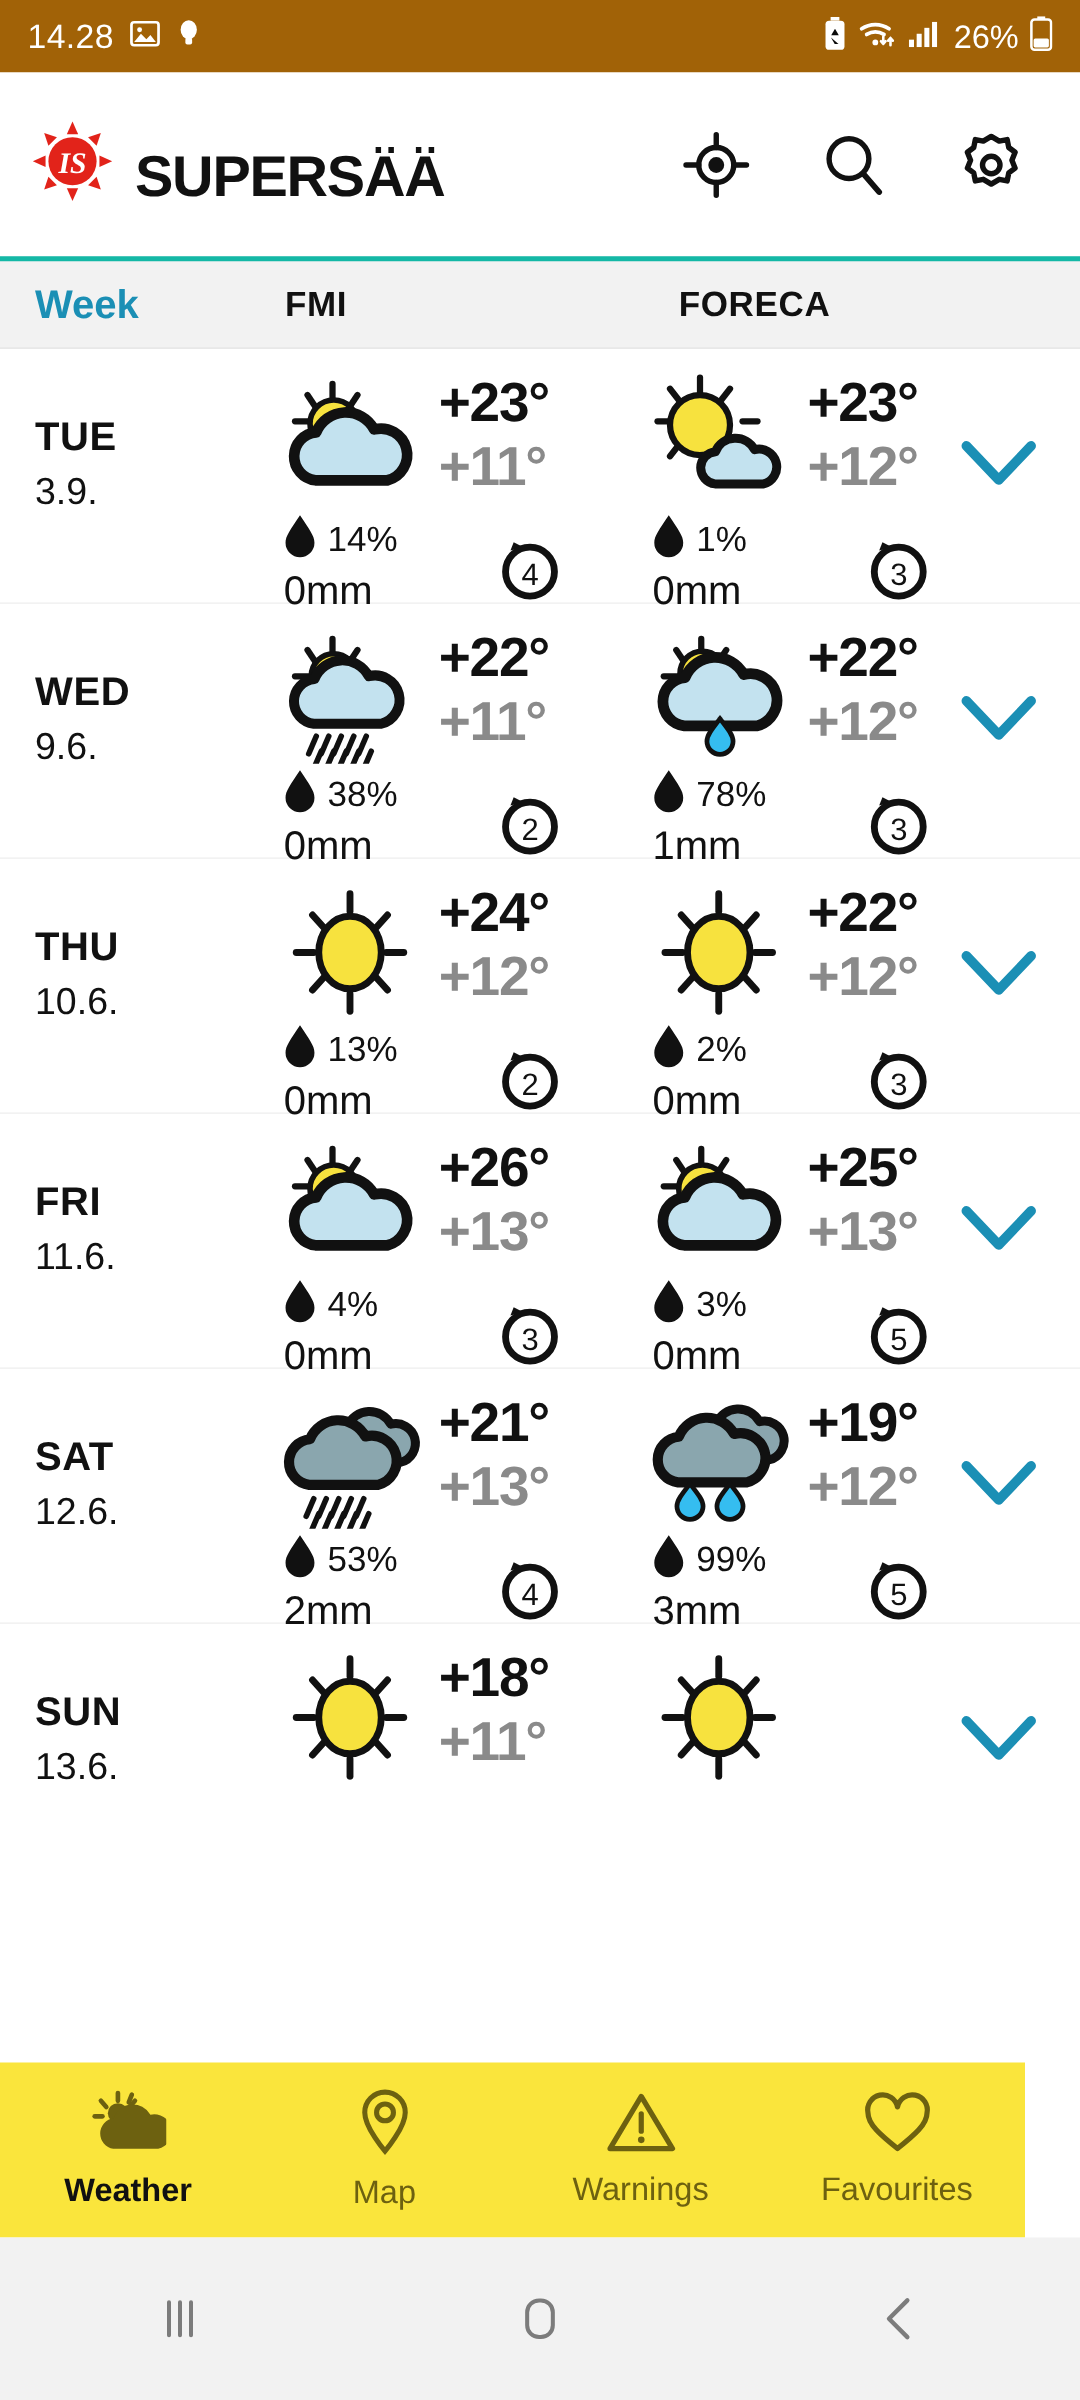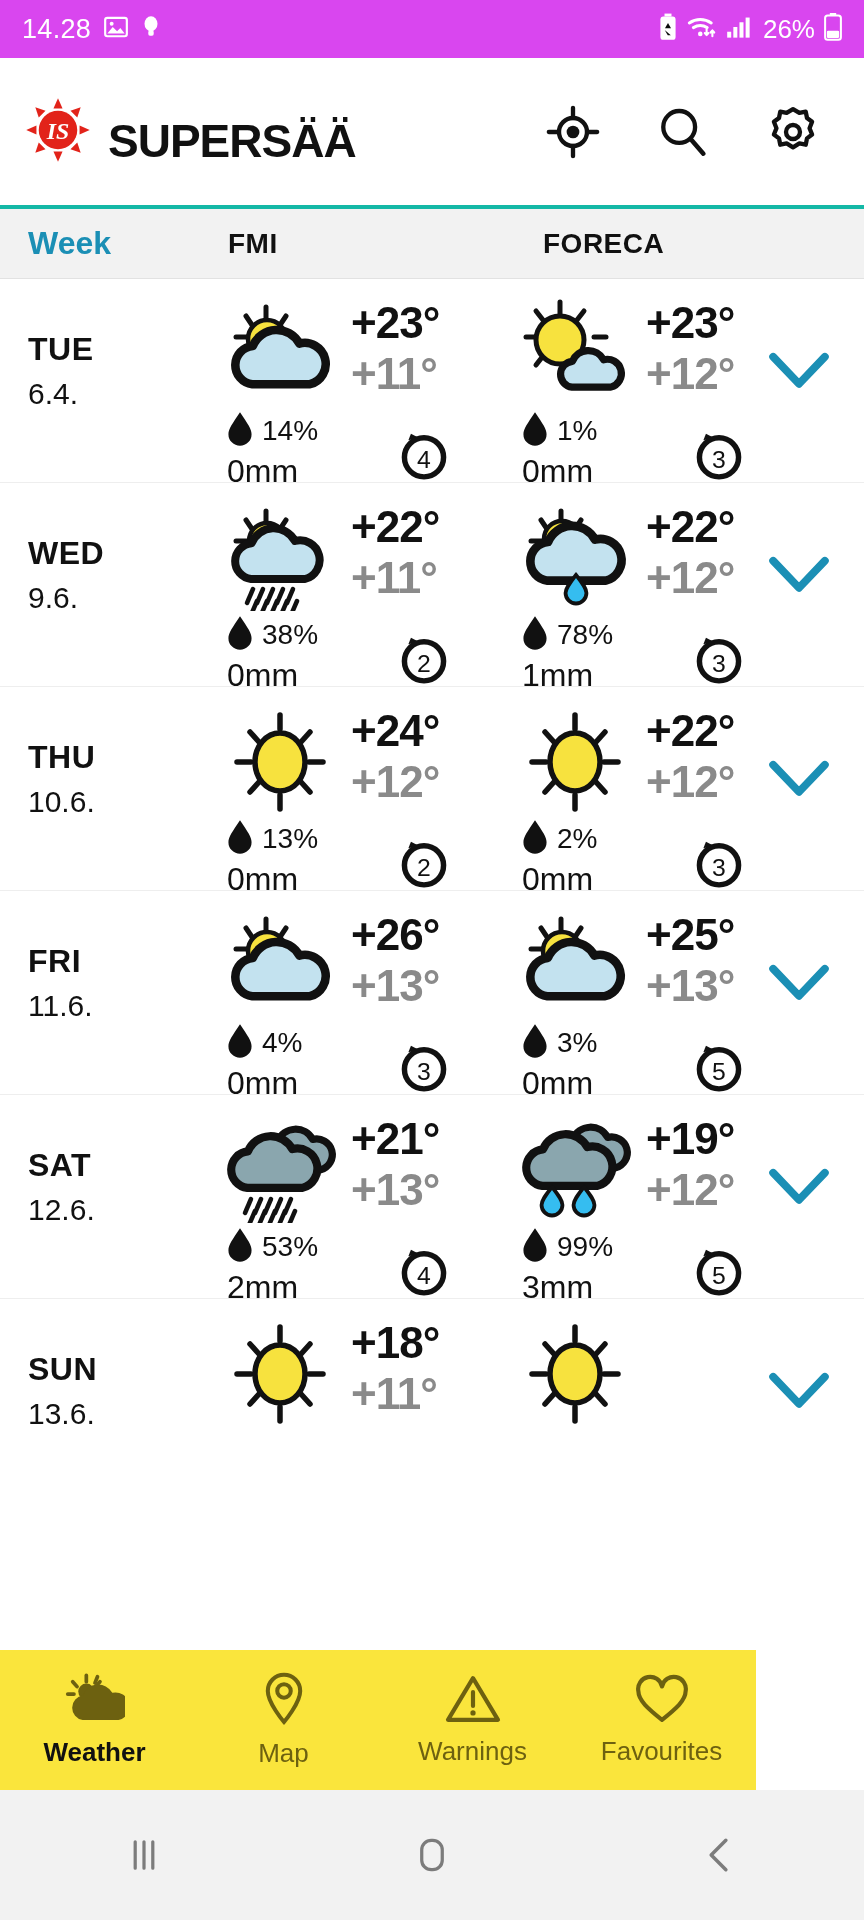--- a/index.html
+++ b/index.html
@@ -6,21 +6,21 @@
   html,body { width:864px; height:1920px; }
   body {
     font-family:"Liberation Sans", sans-serif;
     background:#ffffff;
     overflow:hidden;
     position:relative;
   }
 
   
   .statusbar{
-    height:58px; background:#d946ef; color:#ffffff;
+    height:58px; background:#a16207; color:#ffffff;
     display:flex; align-items:center; justify-content:space-between;
     padding:0 22px;
   }
   .sb-left{ display:flex; align-items:center; gap:12px; }
   .sb-time{ font-size:27px; letter-spacing:.3px; font-family:"Liberation Sans",sans-serif;}
   .sb-right{ display:flex; align-items:center; gap:9px; }
   .sb-pct{ font-size:26px; margin-left:2px;}
 
   
   .appbar{
@@ -74,21 +74,21 @@
   .precip{ width:150px; }
   .precip-line{ display:flex; align-items:center; gap:9px; }
   .precip-pct{ font-size:28px; color:#111; }
   .precip-mm{ font-size:32px; color:#111; margin-top:2px; }
   .wind{ margin-left:18px; margin-top:3px; }
 
   .chev{ position:absolute; right:32px; top:70px; }
 
   
   .bottomnav{
-    position:absolute; left:0; bottom:130px; width:756px; height:140px;
+    position:absolute; left:0; bottom:130px; width:820px; height:140px;
     background:#fae53c; display:flex; align-items:center;
   }
   .nav-item{ flex:1; display:flex; flex-direction:column; align-items:center; justify-content:center; gap:8px;}
   .nav-label{ font-size:26px; color:#6d6110; }
   .nav-item.active .nav-label{ color:#111; font-weight:bold; }
 
   
   .androidnav{
     position:absolute; left:0; bottom:0; width:864px; height:130px;
     background:#f2f2f2; display:flex; align-items:center; justify-content:space-around;
@@ -201,21 +201,21 @@
   <span class="ch-week">Week</span>
   <span class="ch-fmi">FMI</span>
   <span class="ch-foreca">FORECA</span>
 </div>
 
 <div class="clipwrap">
 <div class="list" id="forecast-list">
       <div class="row">
         <div class="day">
           <div class="day-name">TUE</div>
-          <div class="day-date">6.4.</div>
+          <div class="day-date">3.9.</div>
         </div>
         <div class="provider fmi">
           <div class="pv-top">
             <div class="wicon"><svg width="122" height="108" viewBox="0 0 122 108">
                 <g stroke="#111" stroke-width="5" stroke-linecap="round">
                   <path d="M47 8v11"></path>
                   <path d="M27 17l6 9"></path>
                   <path d="M67 17l-6 9"></path>
                   <path d="M17 38h11"></path>
                 </g>

